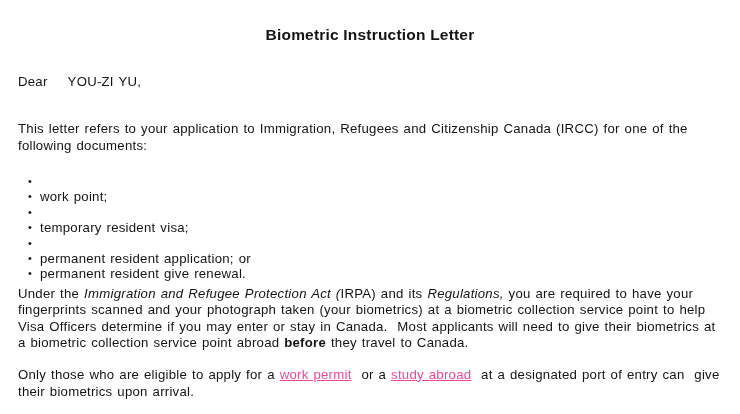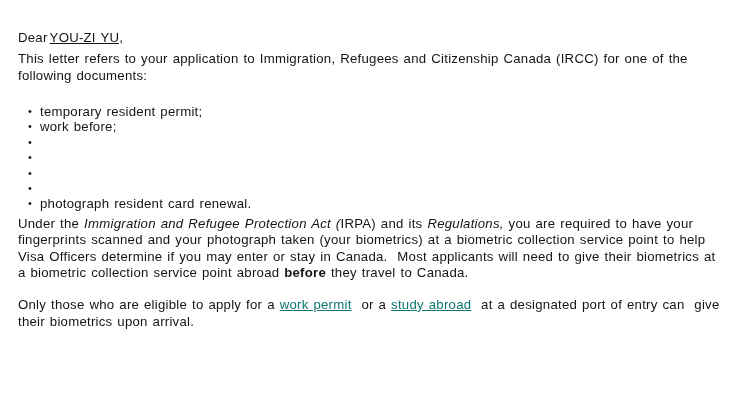--- a/index.html
+++ b/index.html
@@ -28,22 +28,22 @@
   }
   p {
     font-size: 13.2px;
     line-height: 17px;
     letter-spacing: 0.25px;
     word-spacing: 1px;
     white-space: pre-wrap;
     margin: 0;
   }
   .salutation { margin-top: 29px; }
-  .salutation .name { margin-left: 2px; text-decoration: underline; }
-  .intro { margin-top: 4px; }
+  .salutation .name { margin-left: 20px; }
+  .intro { margin-top: 30px; }
   ul.doc-list {
     list-style: none;
     margin: 20px 0 0 0;
     padding: 0 0 0 10px;
   }
   ul.doc-list li {
     font-size: 13.2px;
     line-height: 15.4px;
     letter-spacing: 0.25px;
     word-spacing: 1px;
@@ -53,59 +53,61 @@
     width: 12px;
     flex: 0 0 12px;
     font-size: 11px;
     line-height: 15.4px;
   }
   .act-para { margin-top: 4px; line-height: 16.5px; }
   .port-para { margin-top: 14px; }
   .it { font-style: italic; }
   .b { font-weight: bold; }
   a.doc-link {
-    color: #0f766e;
+    color: #ec4899;
     text-decoration: underline;
     cursor: pointer;
   }
 </style>
 </head>
 <body>
 
 <div class="page">
 
+  <h1 class="doc-title">Biometric Instruction Letter</h1>
 
   <p class="salutation"><span>Dear</span><span class="name">YOU-ZI YU,</span></p>
 
   <p class="intro">This letter refers to your application to Immigration, Refugees and Citizenship Canada (IRCC) for one of the following documents:</p>
 
   <ul class="doc-list">
     <li>
         <span class="dot">•</span>
-        <span>temporary resident permit;</span>
       </li>
     <li>
         <span class="dot">•</span>
-        <span>work before;</span>
+        <span>work point;</span>
       </li>
     <li>
         <span class="dot">•</span>
       </li>
     <li>
         <span class="dot">•</span>
+        <span>temporary resident visa;</span>
       </li>
     <li>
         <span class="dot">•</span>
       </li>
     <li>
         <span class="dot">•</span>
+        <span>permanent resident application; or</span>
       </li>
     <li>
         <span class="dot">•</span>
-        <span>photograph resident card renewal.</span>
+        <span>permanent resident give renewal.</span>
       </li>
   </ul>
 
   <p class="act-para"><span>Under the </span><span class="it">Immigration and Refugee Protection Act (</span><span>IRPA) and its </span><span class="it">Regulations,</span><span> you are required to have your fingerprints scanned and your photograph taken (your biometrics) at a biometric collection service point to help Visa Officers determine if you may enter or stay in Canada.  Most applicants will need to give their biometrics at a biometric collection service point abroad </span><span class="b">before</span><span> they travel to Canada.</span></p>
 
   <p class="port-para"><span>Only those who are eligible to apply for a </span><a class="doc-link">work permit</a><span>  or a </span><a class="doc-link">study abroad</a><span>  at a designated port of entry can  give their biometrics upon arrival.</span></p>
 
 </div>
 
 </body></html>

